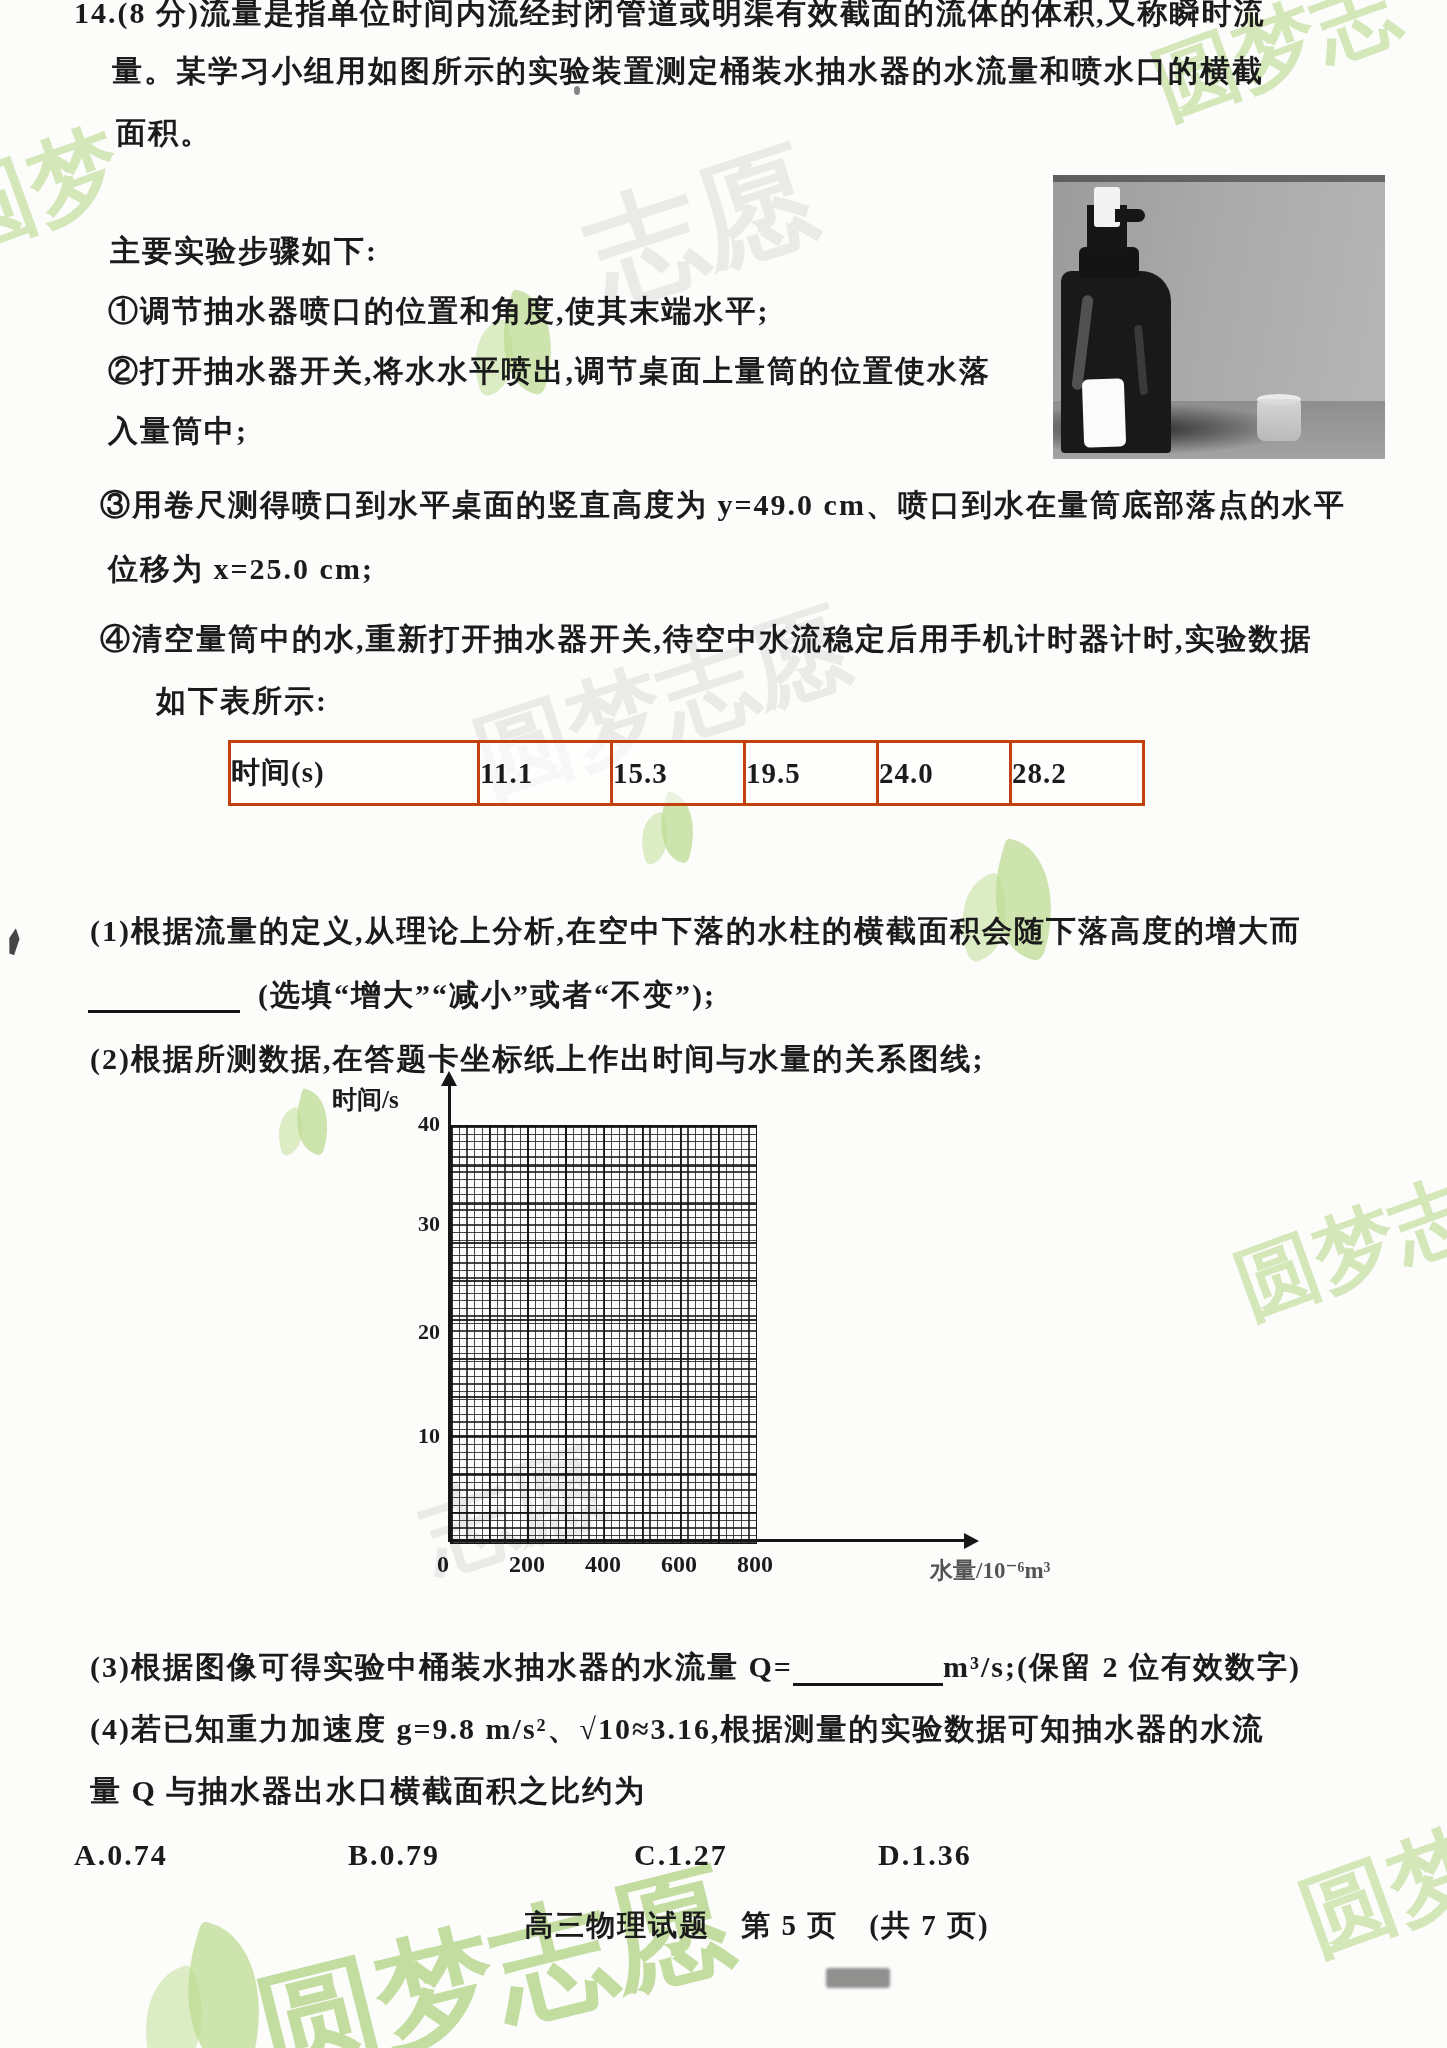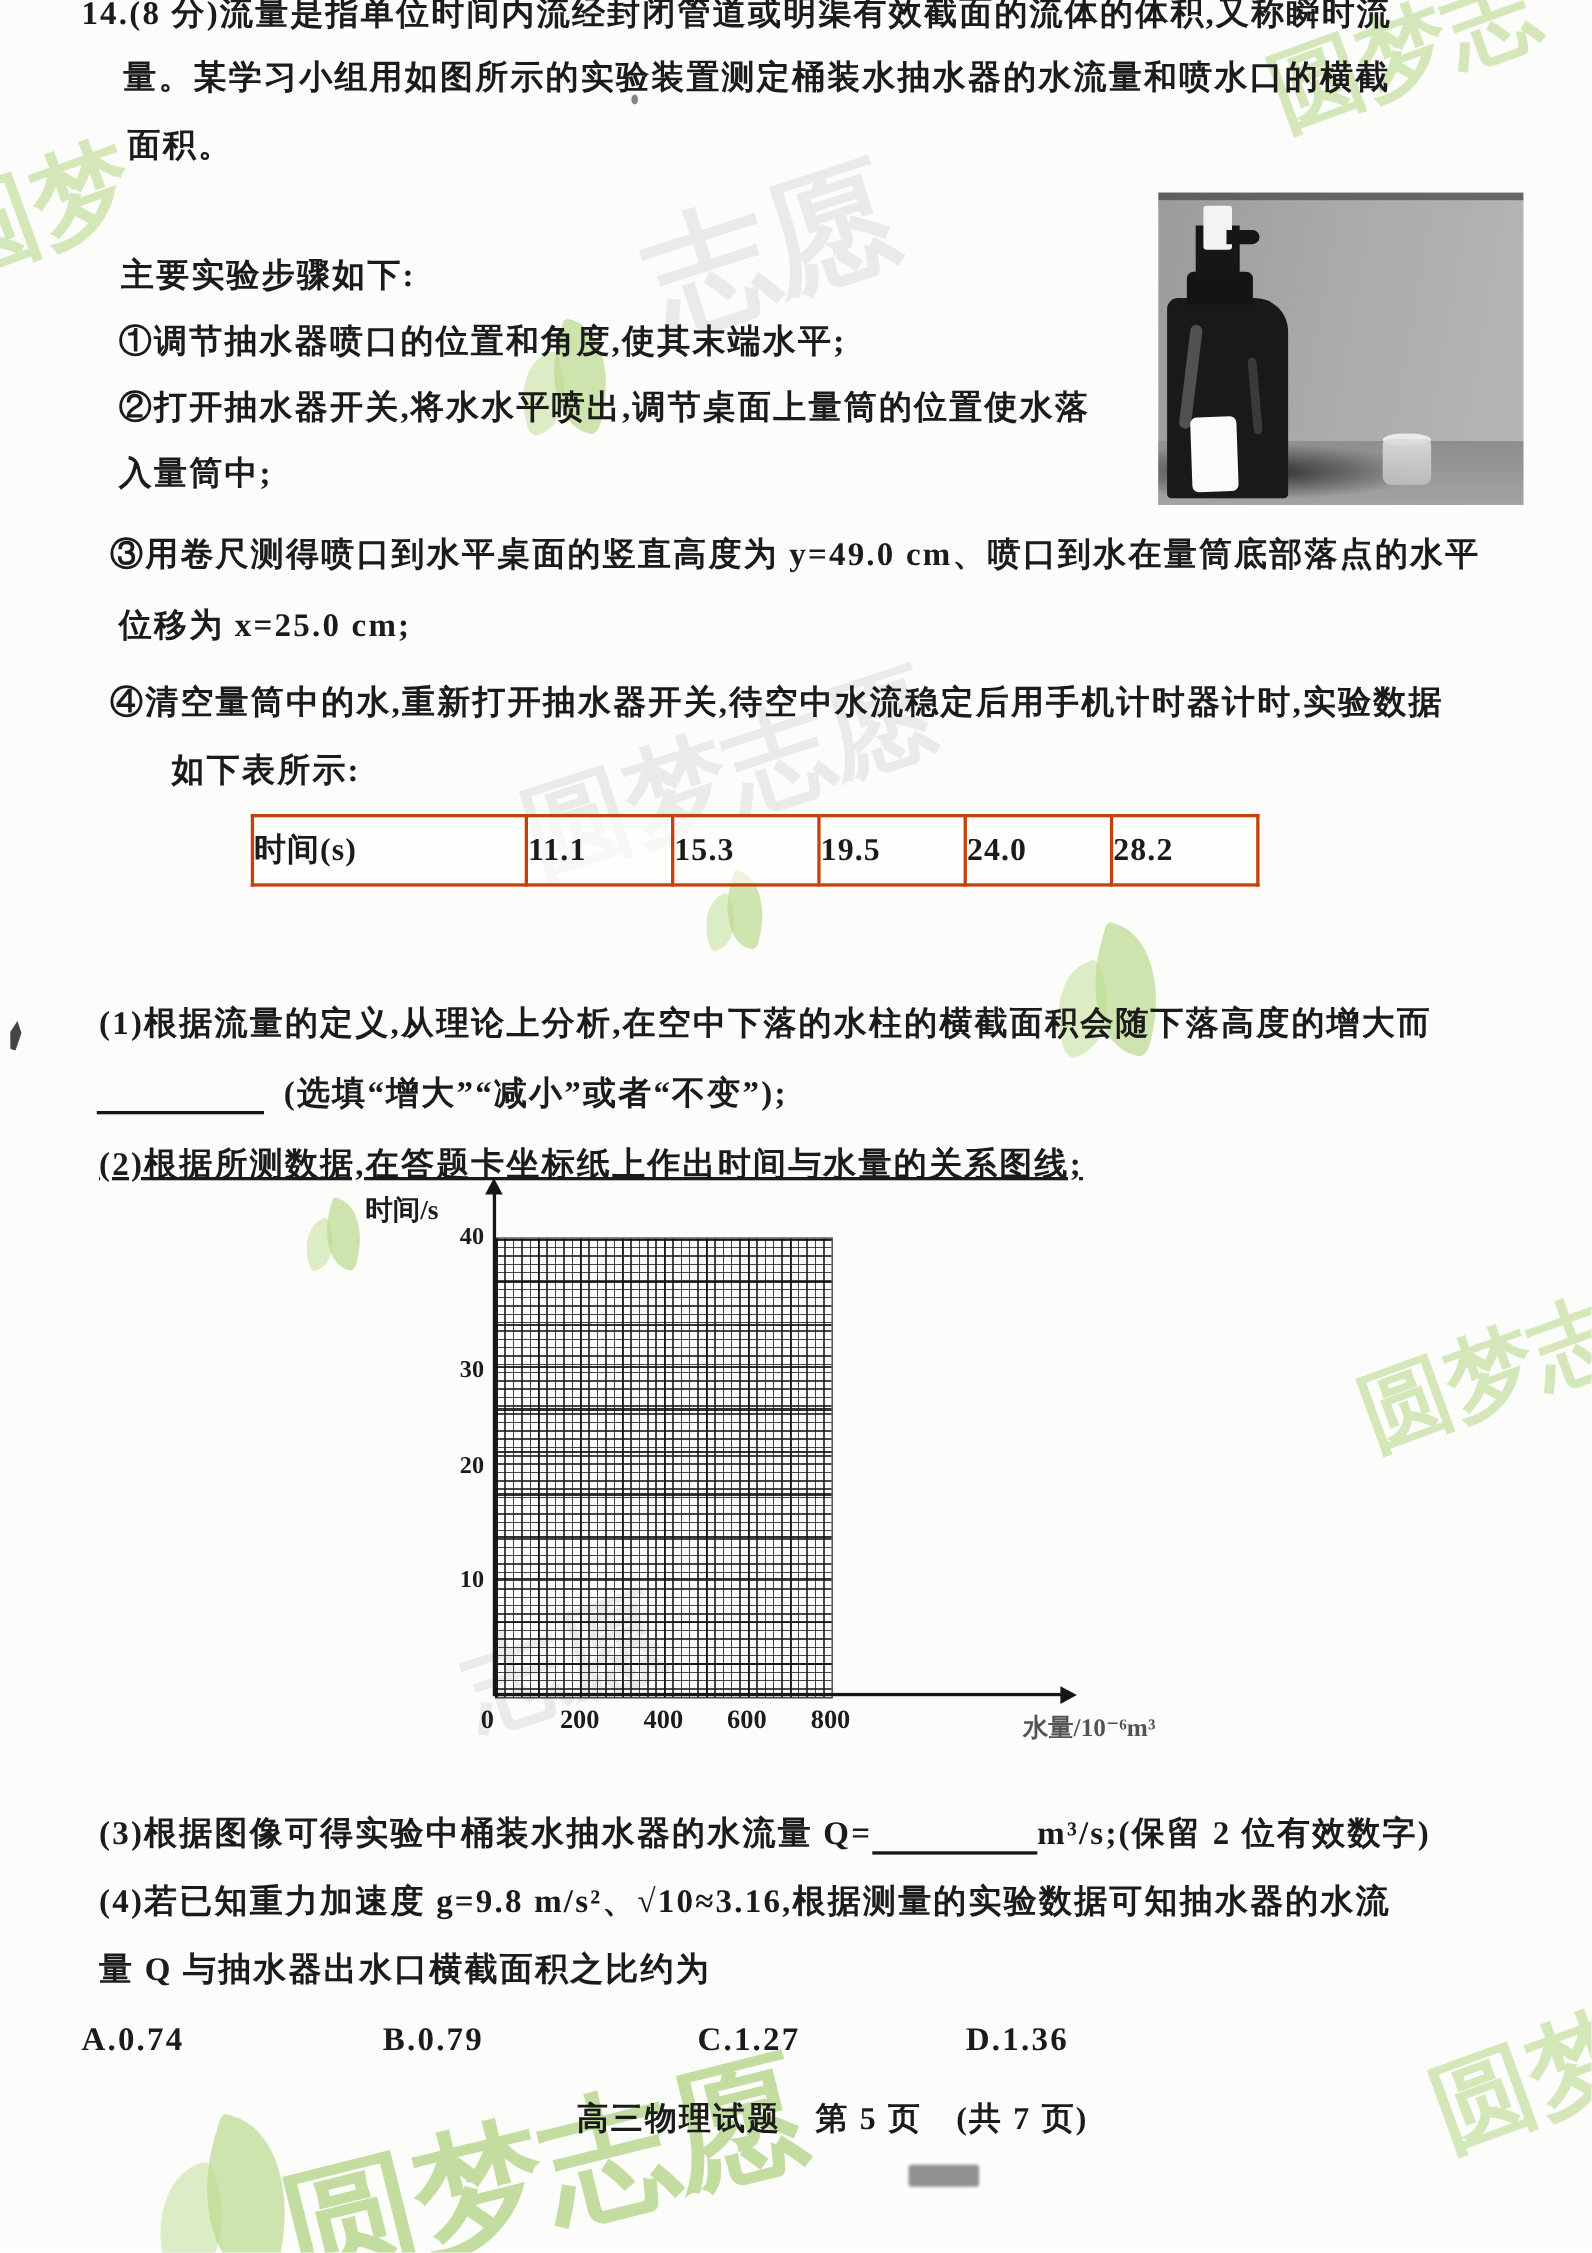--- a/index.html
+++ b/index.html
@@ -175,31 +175,31 @@
       <td class="vcol">24.0</td>
       <td class="vcol">28.2</td>
     </tr>
   </tbody>
     </table>
 
   <div class="t" style="left:90px; top:912px;">(1)根据流量的定义,从理论上分析,在空中下落的水柱的横截面积会随下落高度的增大而</div>
   <div class="blank-abs" style="left:88px; top:978px; width:152px; height:32px;"></div>
   <div class="t" style="left:258px; top:976px;">(选填“增大”“减小”或者“不变”);</div>
 
-  <div class="t" style="left:90px; top:1040px;text-decoration:underline;">(2)根据所测数据,在答题卡坐标纸上作出时间与水量的关系图线;</div>
+  <div class="t" style="left:90px; top:1040px;">(2)根据所测数据,在答题卡坐标纸上作出时间与水量的关系图线;</div>
 
   <div class="chart">
     <div class="axlab" style="left:32px; top:8px; font-size:25px;">时间/s</div>
     <div class="yarrow"></div>
     <div class="yaxis"></div>
     <div class="xaxis"></div>
     <div class="xarrow"></div>
     <div class="grid"></div>
     <div class="ytick" style="top:36px;">40</div>
-    <div class="ytick" style="top:157px;">30</div>
+    <div class="ytick" style="top:136px;">30</div>
     <div class="ytick" style="top:244px;">20</div>
     <div class="ytick" style="top:348px;">10</div>
     <div class="xtick" style="left:108px;">0</div>
     <div class="xtick" style="left:192px;">200</div>
     <div class="xtick" style="left:268px;">400</div>
     <div class="xtick" style="left:344px;">600</div>
     <div class="xtick" style="left:420px;">800</div>
     <div class="axlab" style="left:630px; top:480px; font-size:23px; opacity:.75;">水量/10⁻⁶m³</div>
   </div>
 

